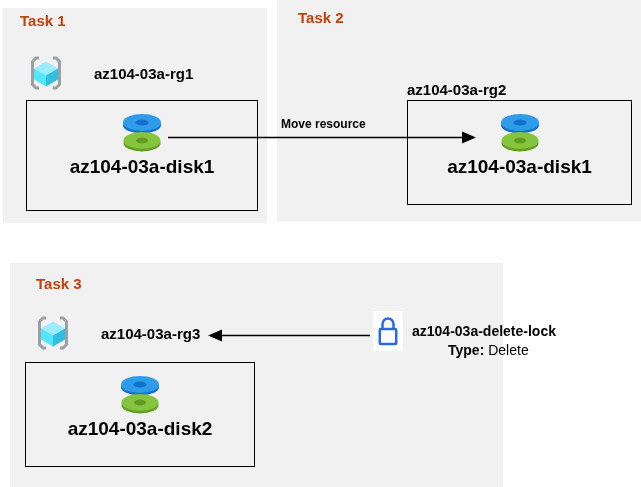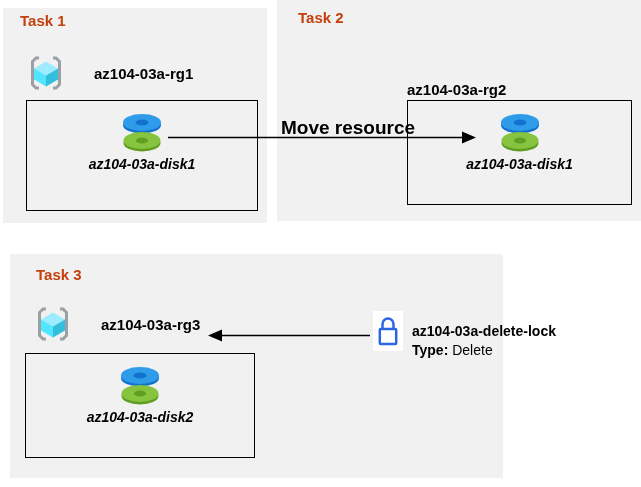--- a/index.html
+++ b/index.html
@@ -3,51 +3,51 @@
 <meta charset="utf-8">
 <style>
   html,body{margin:0;padding:0;background:#ffffff;}
   .canvas{
     position:relative;width:641px;height:487px;background:#ffffff;overflow:hidden;
     font-family:"Liberation Sans","DejaVu Sans",sans-serif;color:#000;
   }
   .task-box{position:absolute;background:#f1f1f1;}
   #task1{left:3px;top:8px;width:264px;height:215px;}
   #task2{left:277px;top:0px;width:364px;height:221px;}
-  #task3{left:10px;top:254px;width:493px;height:224px;}
+  #task3{left:10px;top:263px;width:493px;height:224px;}
   .task-title{position:absolute;font-size:15px;font-weight:700;color:#c2410c;line-height:18px;}
   #task1 .task-title{left:17px;top:4px;}
   #task2 .task-title{left:21px;top:9px;}
   #task3 .task-title{left:26px;top:12px;}
   .rg-row{position:absolute;display:flex;align-items:center;gap:28px;height:40px;}
   #task1 .rg-row{left:23px;top:45px;}
   #task2 .rg-row{left:130px;top:53px;flex-direction:column;}
   #task3 .rg-row{left:23px;top:50px;}
   .rg-label{font-size:15px;font-weight:700;white-space:nowrap;}
   .resource-box{
     position:absolute;border:1.5px solid #000;box-sizing:border-box;
     display:flex;flex-direction:column;align-items:center;
   }
   #task1 .resource-box{left:23px;top:92px;width:232px;height:111px;}
   #task2 .resource-box{left:130px;top:100px;width:225px;height:105px;}
   #task3 .resource-box{left:15px;top:99px;width:230px;height:105px;text-align:right;}
   .disk-icon{margin-top:11px;}
-  .disk-label{font-size:14px;font-weight:700;margin-top:2px;white-space:nowrap;font-style:italic;}
-  .move-label{position:absolute;left:281px;top:117px;font-size:19px;font-weight:700;white-space:nowrap;}
+  .disk-label{font-size:19px;font-weight:700;margin-top:2px;white-space:nowrap;}
+  .move-label{position:absolute;left:281px;top:117px;font-size:12px;font-weight:700;white-space:nowrap;}
   .arrow{position:absolute;overflow:visible;}
   #arrow-move{left:168px;top:130px;}
   #arrow-lock{left:206px;top:328px;}
   .lock-chip{
     position:absolute;left:373px;top:311px;width:30px;height:40px;background:#ffffff;
     display:flex;align-items:center;justify-content:center;
   }
   .lock-text{position:absolute;left:412px;top:322px;font-size:14px;line-height:19px;}
   .lock-name{font-weight:700;white-space:nowrap;}
   .lock-type{white-space:nowrap;}
-  .lock-type b{font-weight:700;}
+  .lock-type b{font-weight:700;margin-left:36px;}
 </style>
 </head>
 <body>
 
 <div class="canvas">
 
   <div class="task-box" id="task1">
     <div class="task-title">Task 1</div>
     <div class="rg-row">
       <svg width="40" height="40" viewBox="0 0 40 40">

